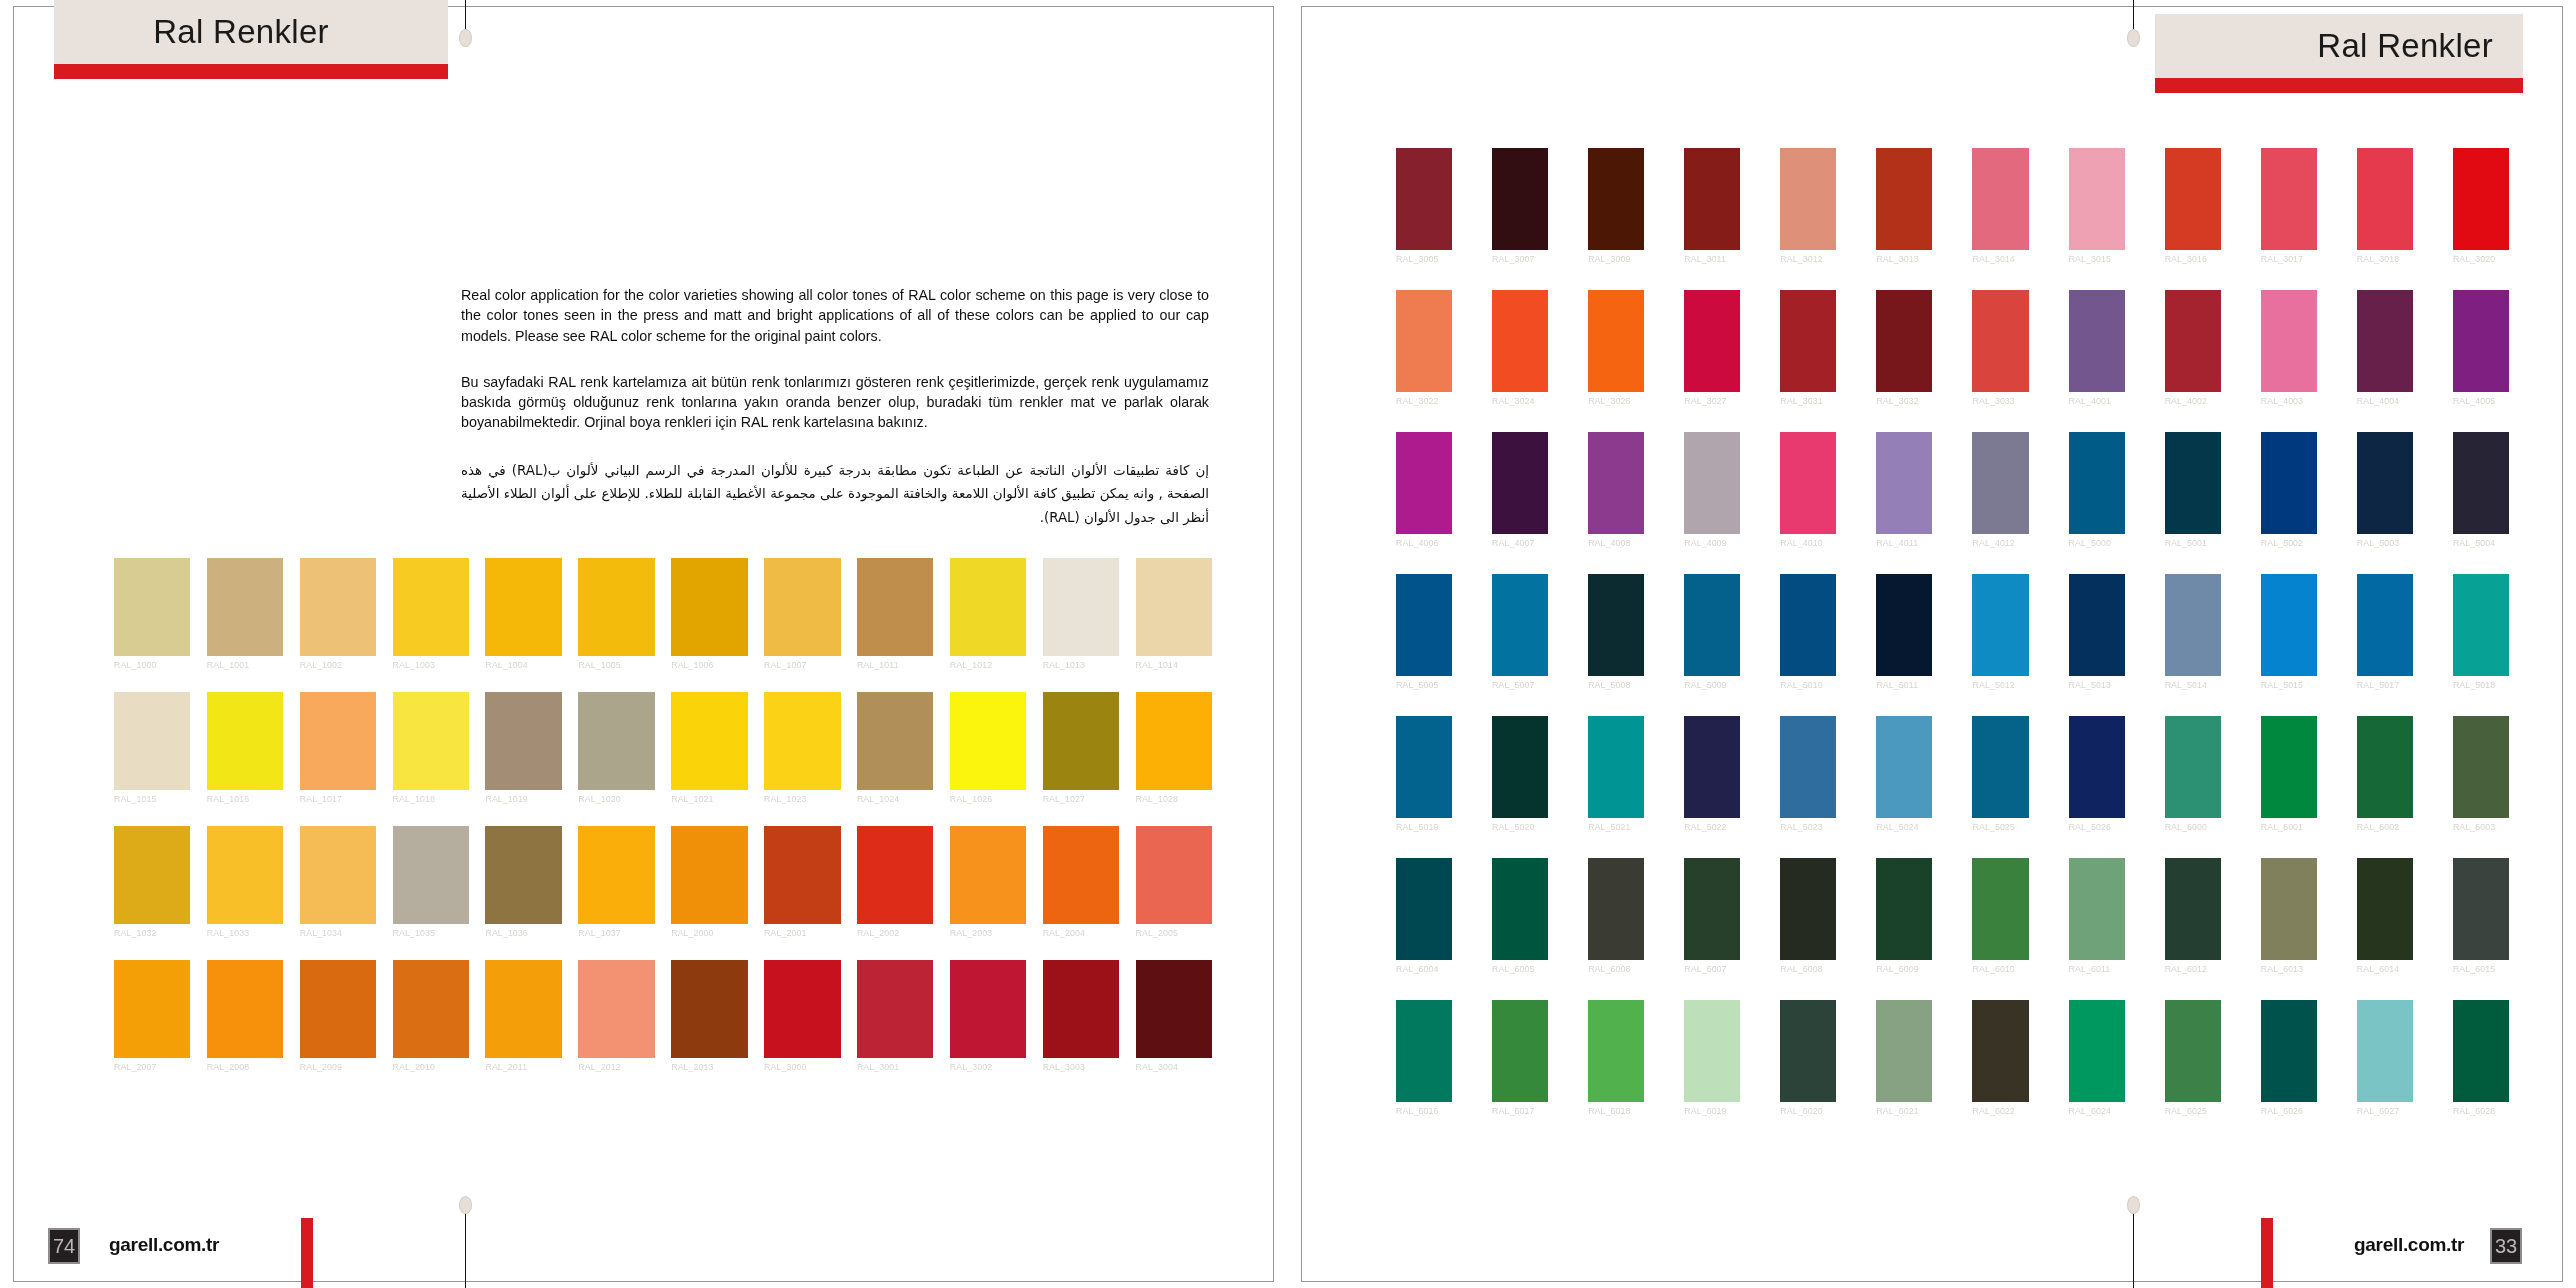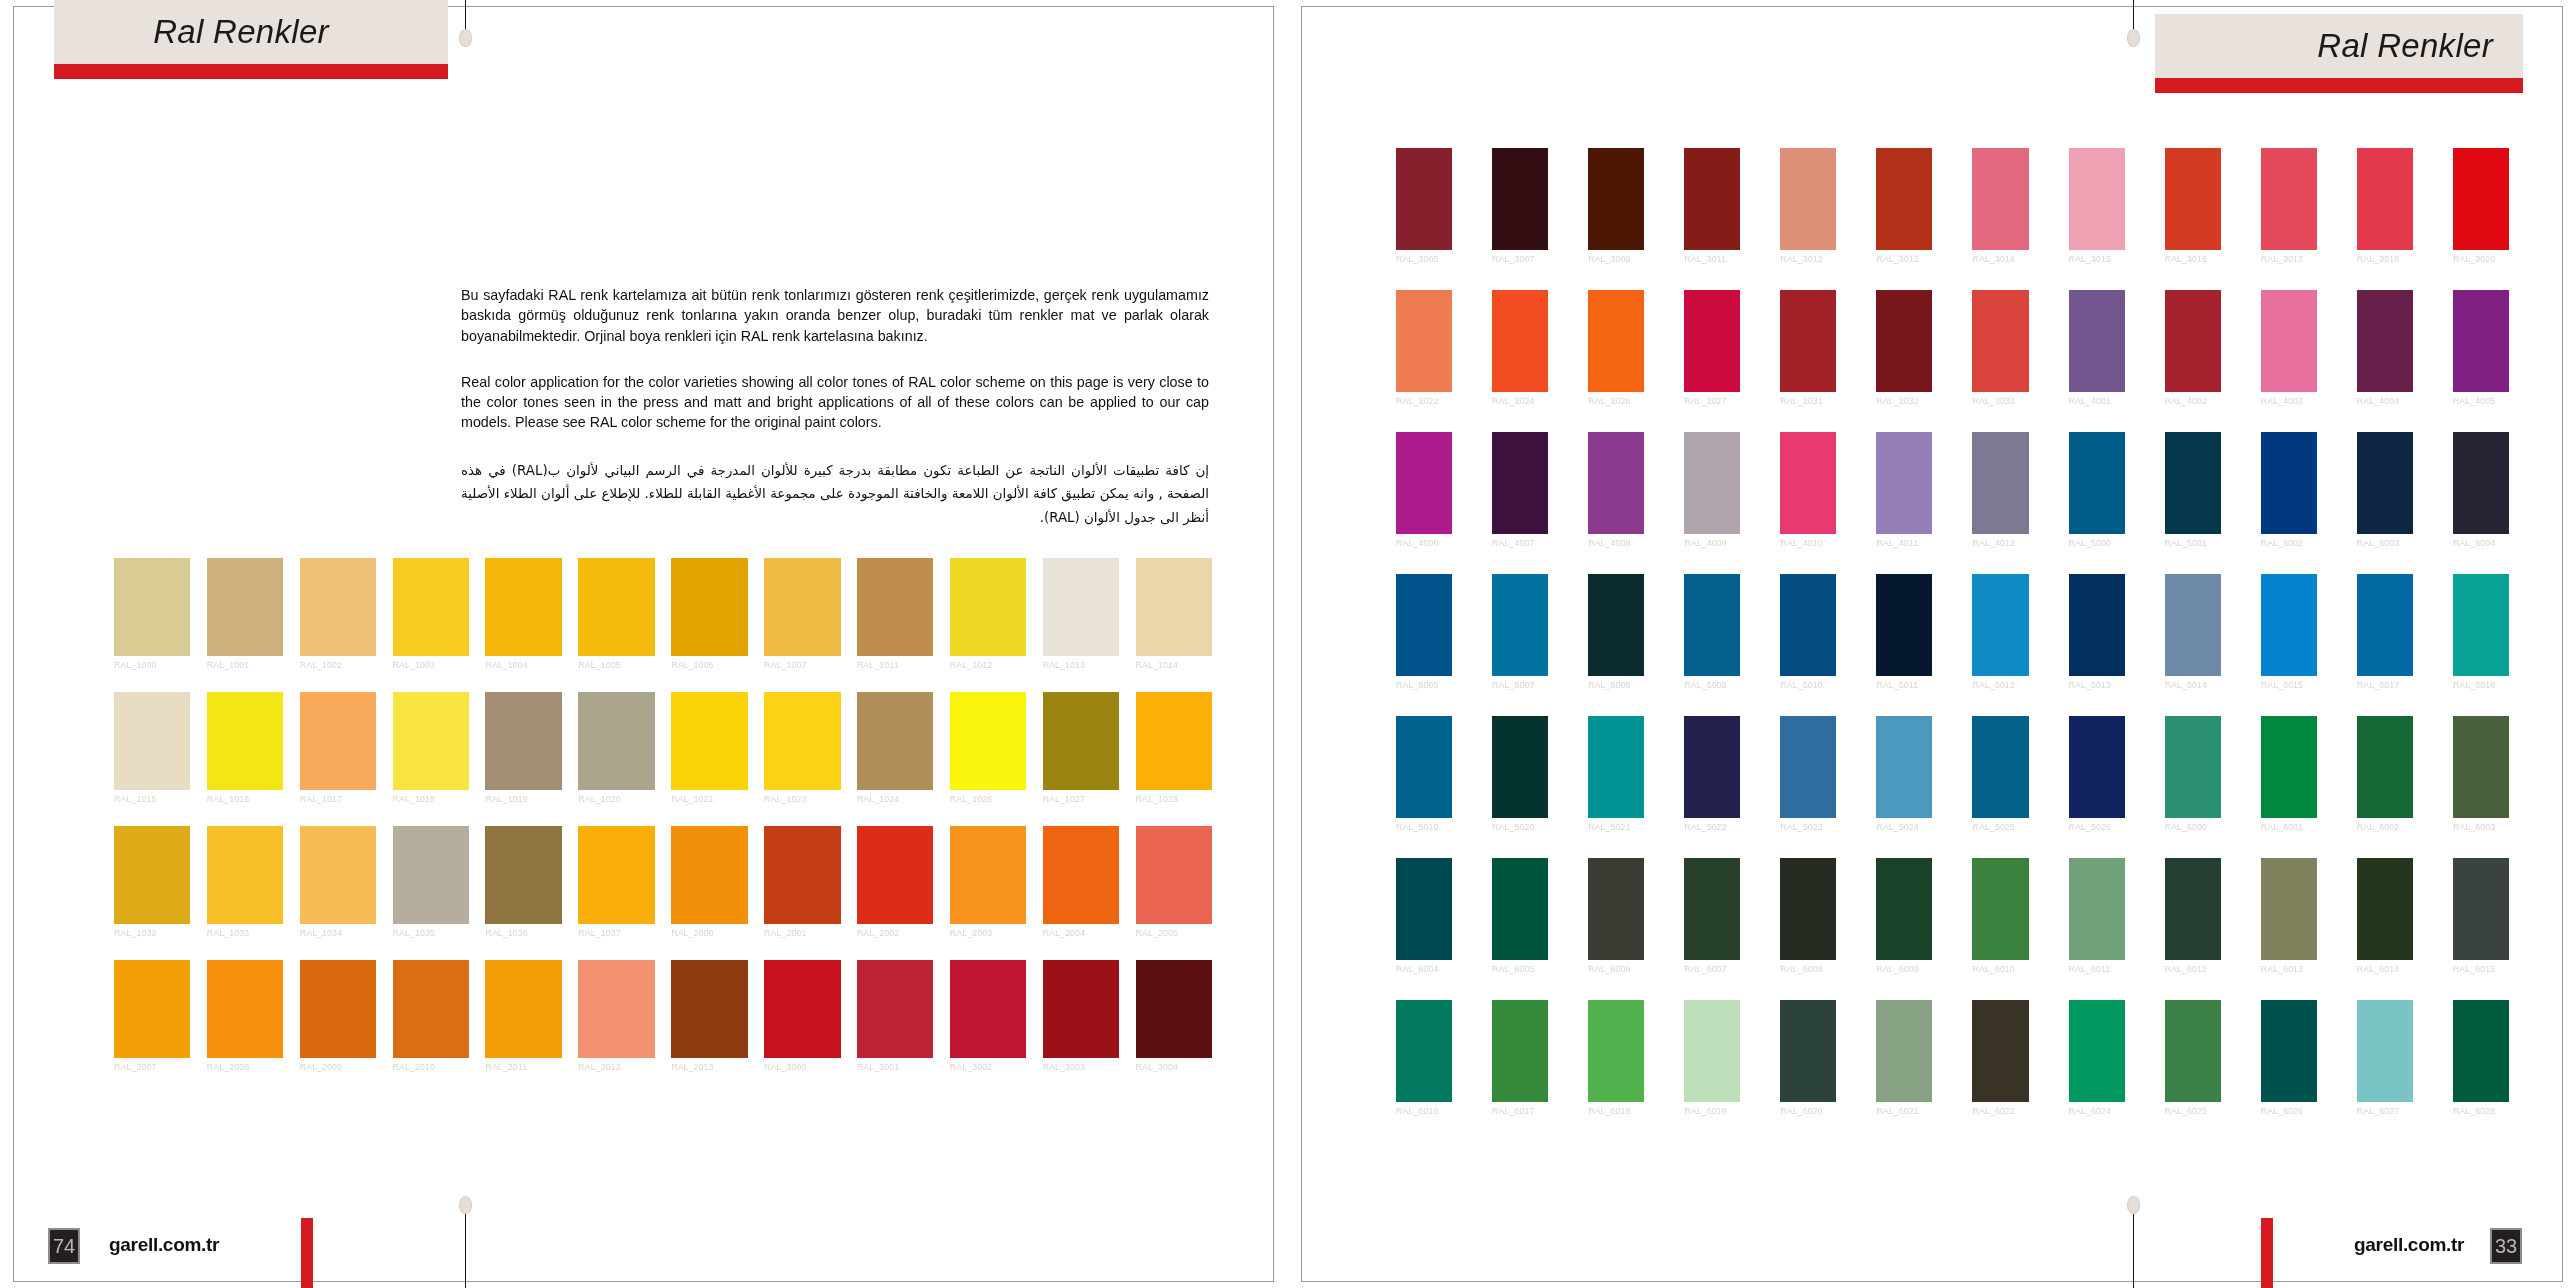--- a/index.html
+++ b/index.html
@@ -17,21 +17,21 @@
   .page-right { left: 1301px; top: 5.8px; width: 1262px; height: 1276px; }
 
   
   .spine-line { position: absolute; width: 1.2px; background: #111; }
   .spine-dot {
     position: absolute; width: 13px; height: 17.5px; border-radius: 50%;
     background: #e6ded7; border: 0.6px solid #d5ccc4;
   }
 
   
-  .hdr { position: absolute; font-style: italic; }
+  .hdr { position: absolute; }
   .hdr-box {
     background: #e9e2dc;
     height: 64px;
     display: flex; align-items: center;
     font-size: 33px; color: #1a1a1a; letter-spacing: 0.3px;
   }
   .hdr-rule { height: 15px; background: #d71920; }
   .hdr-left  { left: 54px;  top: 0px; width: 394px; }
   .hdr-left .hdr-box { justify-content: center; padding-right: 20px; }
   .hdr-right { left: 2155px; top: 14px; width: 368px; }
@@ -129,22 +129,22 @@
     <div class="hdr-box">Ral Renkler</div>
     <div class="hdr-rule"></div>
   </div>
 
   <div class="hdr hdr-right">
     <div class="hdr-box">Ral Renkler</div>
     <div class="hdr-rule"></div>
   </div>
 
   <div class="textcol">
+    <p class="para">Real color application for the color varieties showing all color tones of RAL color scheme on this page is very close to the color tones seen in the press and matt and bright applications of all of these colors can be applied to our cap models. Please see RAL color scheme for the original paint colors.</p>
     <p class="para">Bu sayfadaki RAL renk kartelamıza ait bütün renk tonlarımızı gösteren renk çeşitlerimizde, gerçek renk uygulamamız baskıda görmüş olduğunuz renk tonlarına yakın oranda benzer olup, buradaki tüm renkler mat ve parlak olarak boyanabilmektedir. Orjinal boya renkleri için RAL renk kartelasına bakınız.</p>
-    <p class="para">Real color application for the color varieties showing all color tones of RAL color scheme on this page is very close to the color tones seen in the press and matt and bright applications of all of these colors can be applied to our cap models. Please see RAL color scheme for the original paint colors.</p>
     <p class="para-ar">إن كافة تطبيقات الألوان الناتجة عن الطباعة تكون مطابقة بدرجة كبيرة للألوان المدرجة في الرسم البياني لألوان ب(RAL) في هذه الصفحة , وانه يمكن تطبيق كافة الألوان اللامعة والخافتة الموجودة على مجموعة الأغطية القابلة للطلاء. للإطلاع على ألوان الطلاء الأصلية أنظر الى جدول الألوان (RAL).</p>
   </div>
 
   <div class="grid grid-left" id="grid-left">
       <div class="swatch">
         <div class="chip" style="background: rgb(216, 204, 146);"></div>
         <div class="lbl">RAL_1000</div>
       </div>
       <div class="swatch">
         <div class="chip" style="background: rgb(204, 176, 126);"></div>

